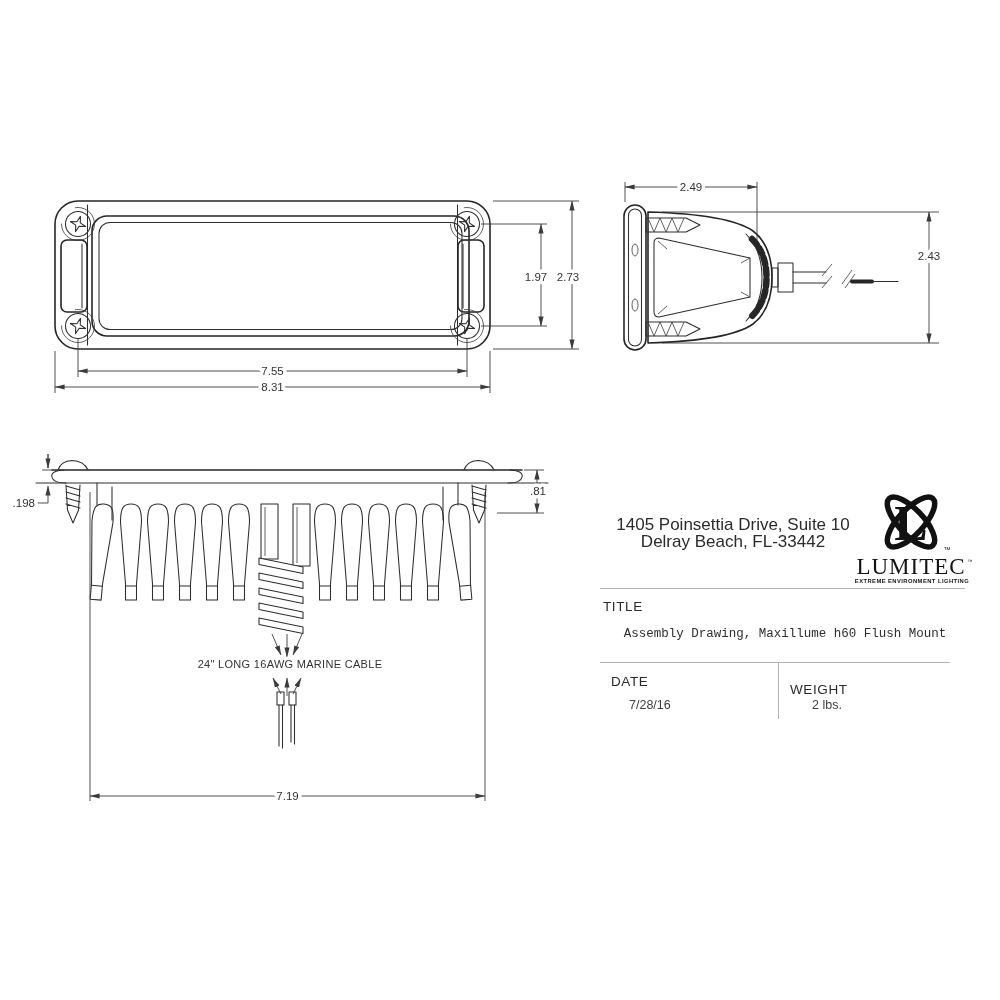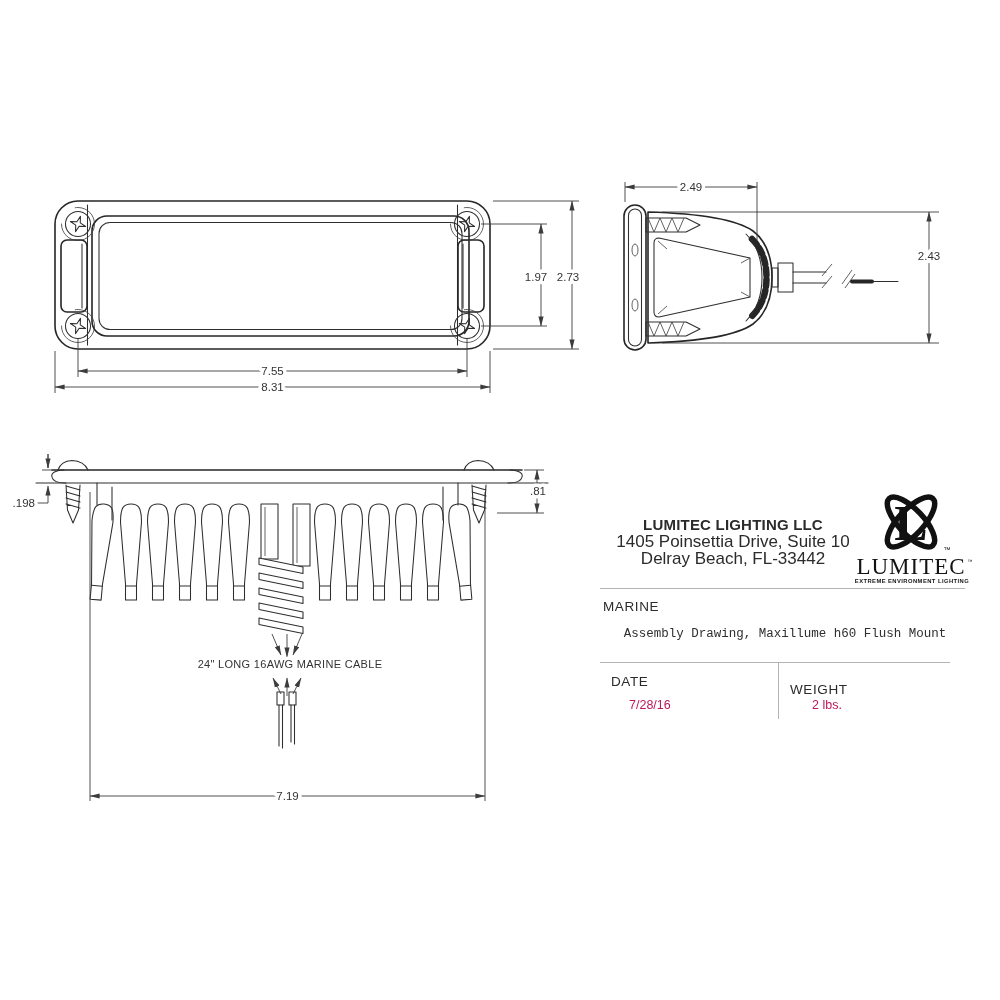--- a/index.html
+++ b/index.html
@@ -17,21 +17,21 @@
         paint-order:stroke;stroke:#fff;stroke-width:7px;stroke-linejoin:round;}
   .dimt-end{text-anchor:end;}
 
   
   .tb-rule{position:absolute;height:1px;background:#b3b3b3;}
   .tb-vrule{position:absolute;width:1px;background:#b3b3b3;}
   .tb-company{position:absolute;left:598px;top:516px;width:270px;text-align:center;color:#2b2b2b;}
   .tb-company .c1{font-weight:bold;font-size:15px;line-height:17px;letter-spacing:.2px;}
   .tb-company .c2{font-size:17px;line-height:17px;}
   .tb-label{position:absolute;font-size:13.5px;color:#2b2b2b;letter-spacing:.6px;}
-  .tb-value{position:absolute;font-size:12.5px;color:#be185d;text-align:right;}
+  .tb-value{position:absolute;font-size:12.5px;color:#404040;text-align:right;}
   .tb-title-value{position:absolute;left:620px;top:627px;width:330px;text-align:center;
                   font-size:12.5px;color:#2e2e2e;font-family:Liberation Mono, monospace;}
   .logo{position:absolute;left:848px;top:492px;width:130px;height:100px;}
 </style>
 </head>
 <body>
 
 <div id="canvas">
 
   <svg width="1000" height="1000" viewBox="0 0 1000 1000" style="position:absolute;left:0;top:0;">
@@ -183,40 +183,39 @@
       <text class="dimt dimt-end" x="35" y="507">.198</text>
       <line class="dim" x1="537" y1="470" x2="537" y2="513" marker-start="url(#arrow)" marker-end="url(#arrow)"></line>
       <text class="dimt" x="538" y="495">.81</text>
       <line class="dim" x1="90" y1="796" x2="485" y2="796" marker-start="url(#arrow)" marker-end="url(#arrow)"></line>
       <text class="dimt" x="287.5" y="799.5">7.19</text>
     </g>
   </svg>
 
   <div>
     <div class="tb-company">
-      <div class="c1">LUMITEC LIGHTING LLC</div>
       <div class="c2">1405 Poinsettia Drive, Suite 10</div>
       <div class="c2">Delray Beach, FL-33442</div>
     </div>
 
     <svg class="logo" viewBox="0 0 130 100">
       <g>
         <ellipse cx="63" cy="30" rx="32" ry="12.5" fill="none" stroke="#111" stroke-width="5.5" transform="rotate(-47 63 30)"></ellipse>
         <ellipse cx="63" cy="30" rx="32" ry="12.5" fill="none" stroke="#111" stroke-width="5.5" transform="rotate(47 63 30)"></ellipse>
         <text x="63" y="48" text-anchor="middle" fill="#111" style="font-family:'Liberation Serif',serif;font-weight:bold;font-size:50px;">L</text>
         <text x="99" y="60" text-anchor="middle" fill="#111" style="font-size:7px;">™</text>
       </g>
       <text x="63" y="82" text-anchor="middle" fill="#131313" style="font-family:'Liberation Serif',serif;font-size:23px;letter-spacing:1px;">LUMITEC</text>
       <text x="122" y="71" text-anchor="middle" fill="#131313" style="font-size:5px;">™</text>
       <text x="64" y="90.5" text-anchor="middle" fill="#131313" style="font-size:5.8px;letter-spacing:.45px;font-weight:bold;">EXTREME ENVIRONMENT LIGHTING</text>
     </svg>
 
     <div class="tb-rule" style="left:600px;top:588px;width:365px;"></div>
 
-    <div class="tb-label" style="left:603px;top:599px;">MARINE</div>
+    <div class="tb-label" style="left:603px;top:599px;">TITLE</div>
     <div class="tb-title-value">Assembly Drawing, Maxillume h60 Flush Mount</div>
 
     <div class="tb-rule" style="left:600px;top:662px;width:350px;"></div>
     <div class="tb-vrule" style="left:778px;top:662px;height:57px;"></div>
 
     <div class="tb-label" style="left:611px;top:674px;">DATE</div>
     <div class="tb-value" style="left:629px;top:698px;">7/28/16</div>
 
     <div class="tb-label" style="left:790px;top:674px;margin-top:8px;">WEIGHT</div>
     <div class="tb-value" style="left:812px;top:698px;">2 lbs.</div>

